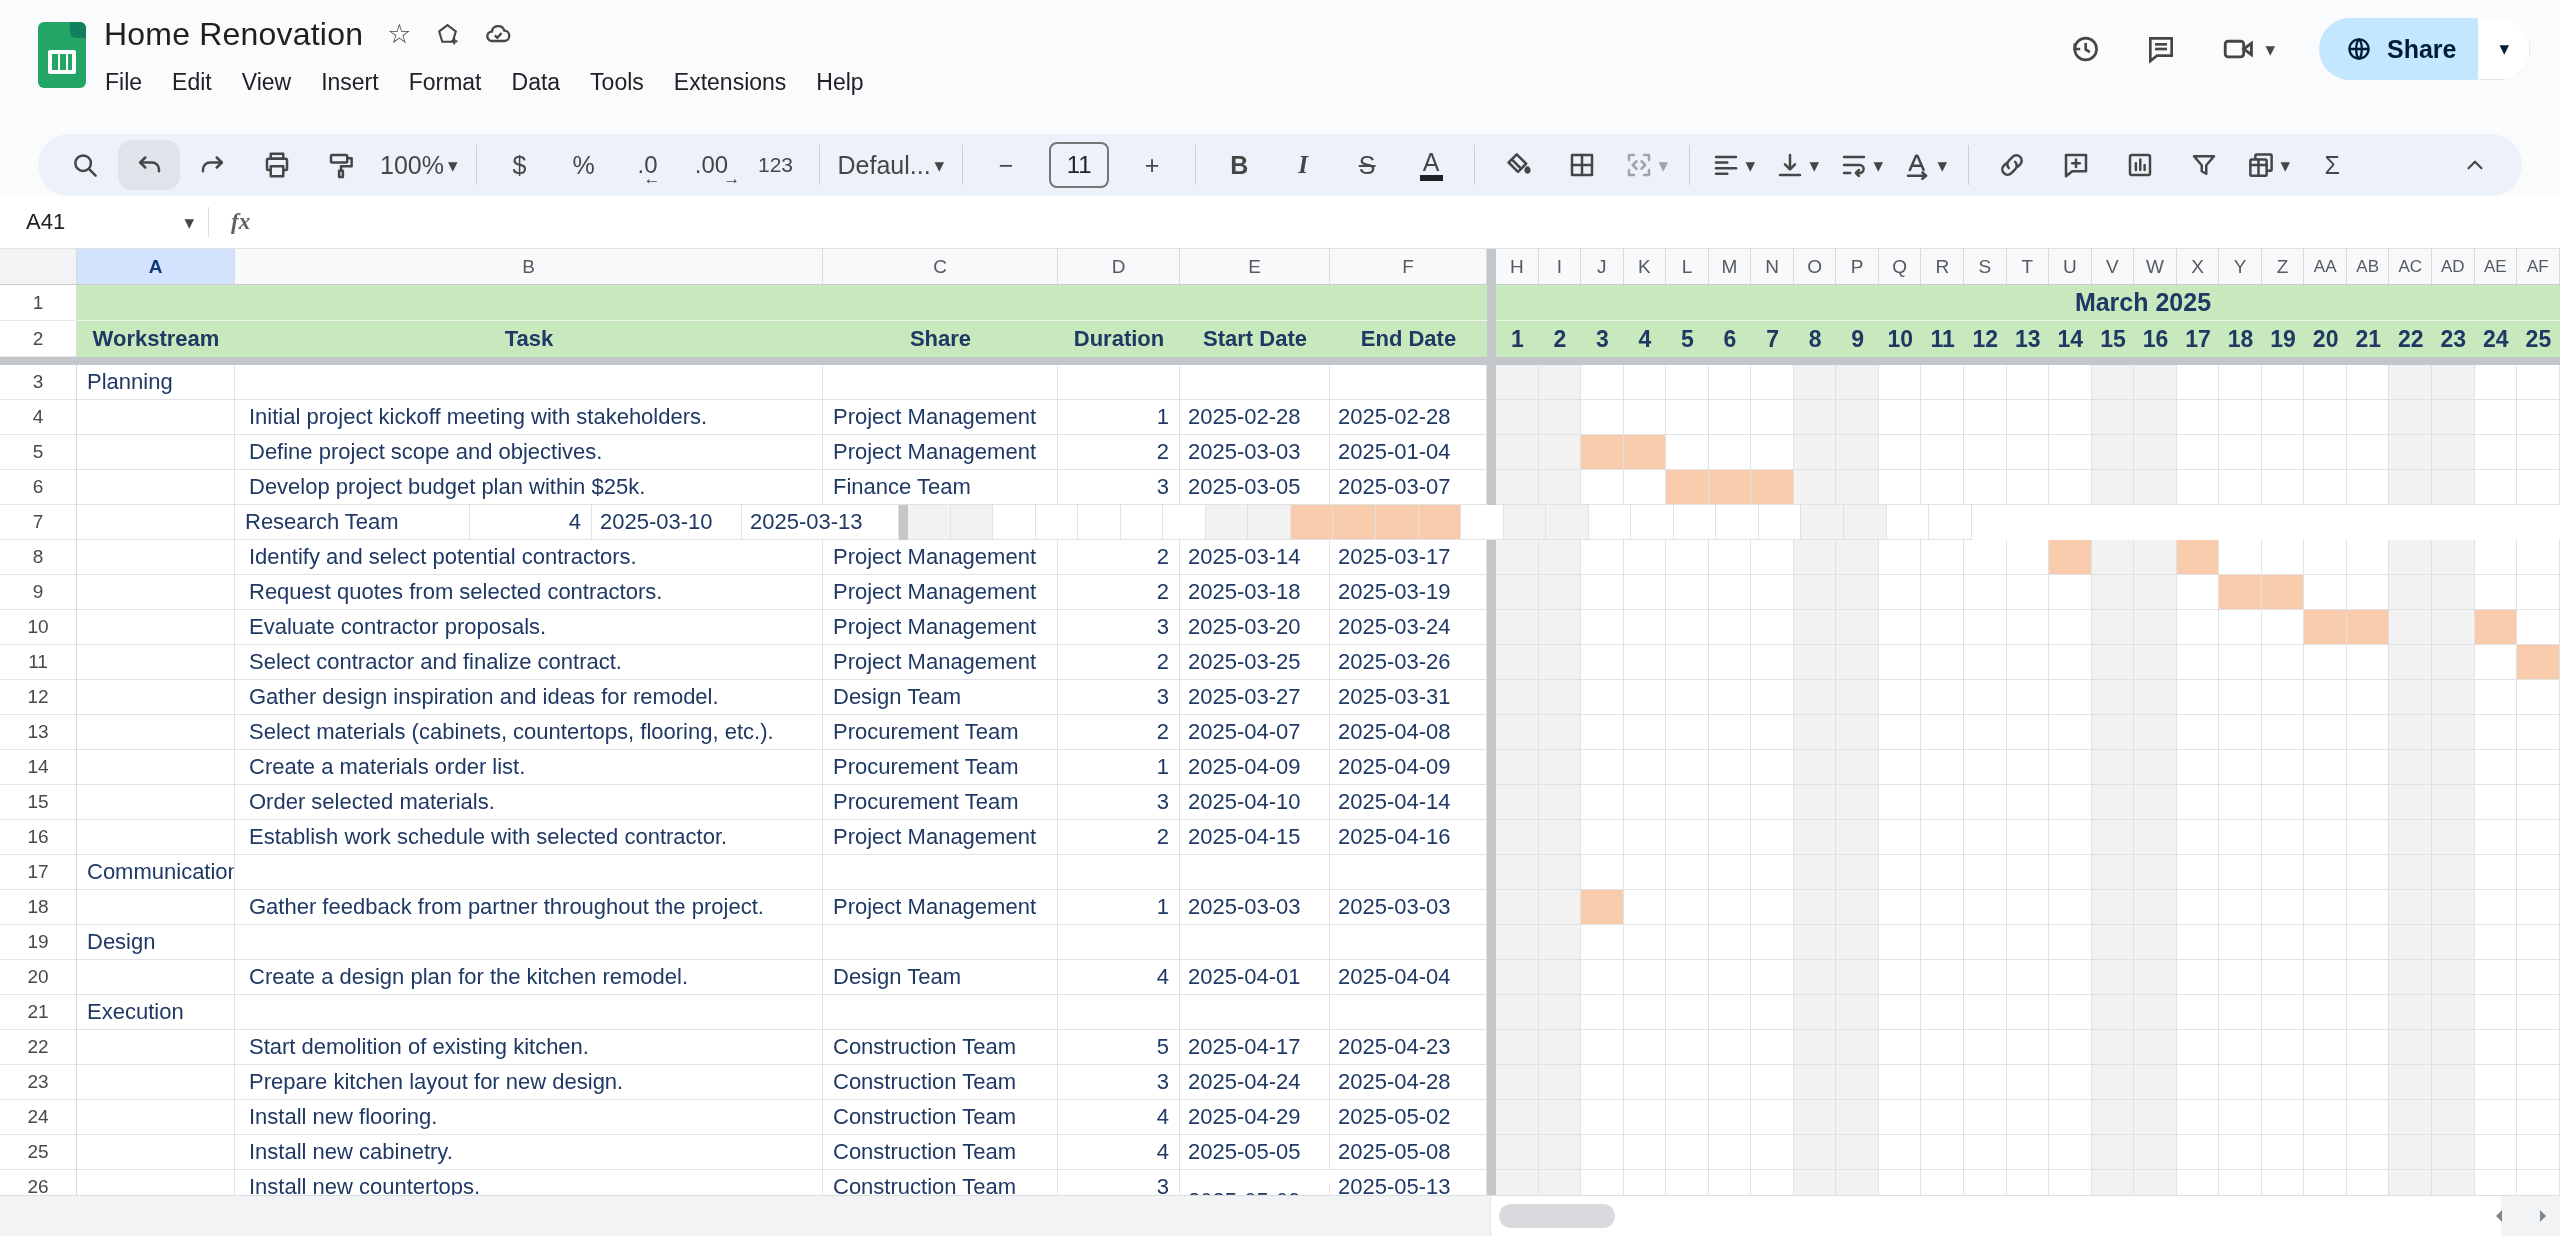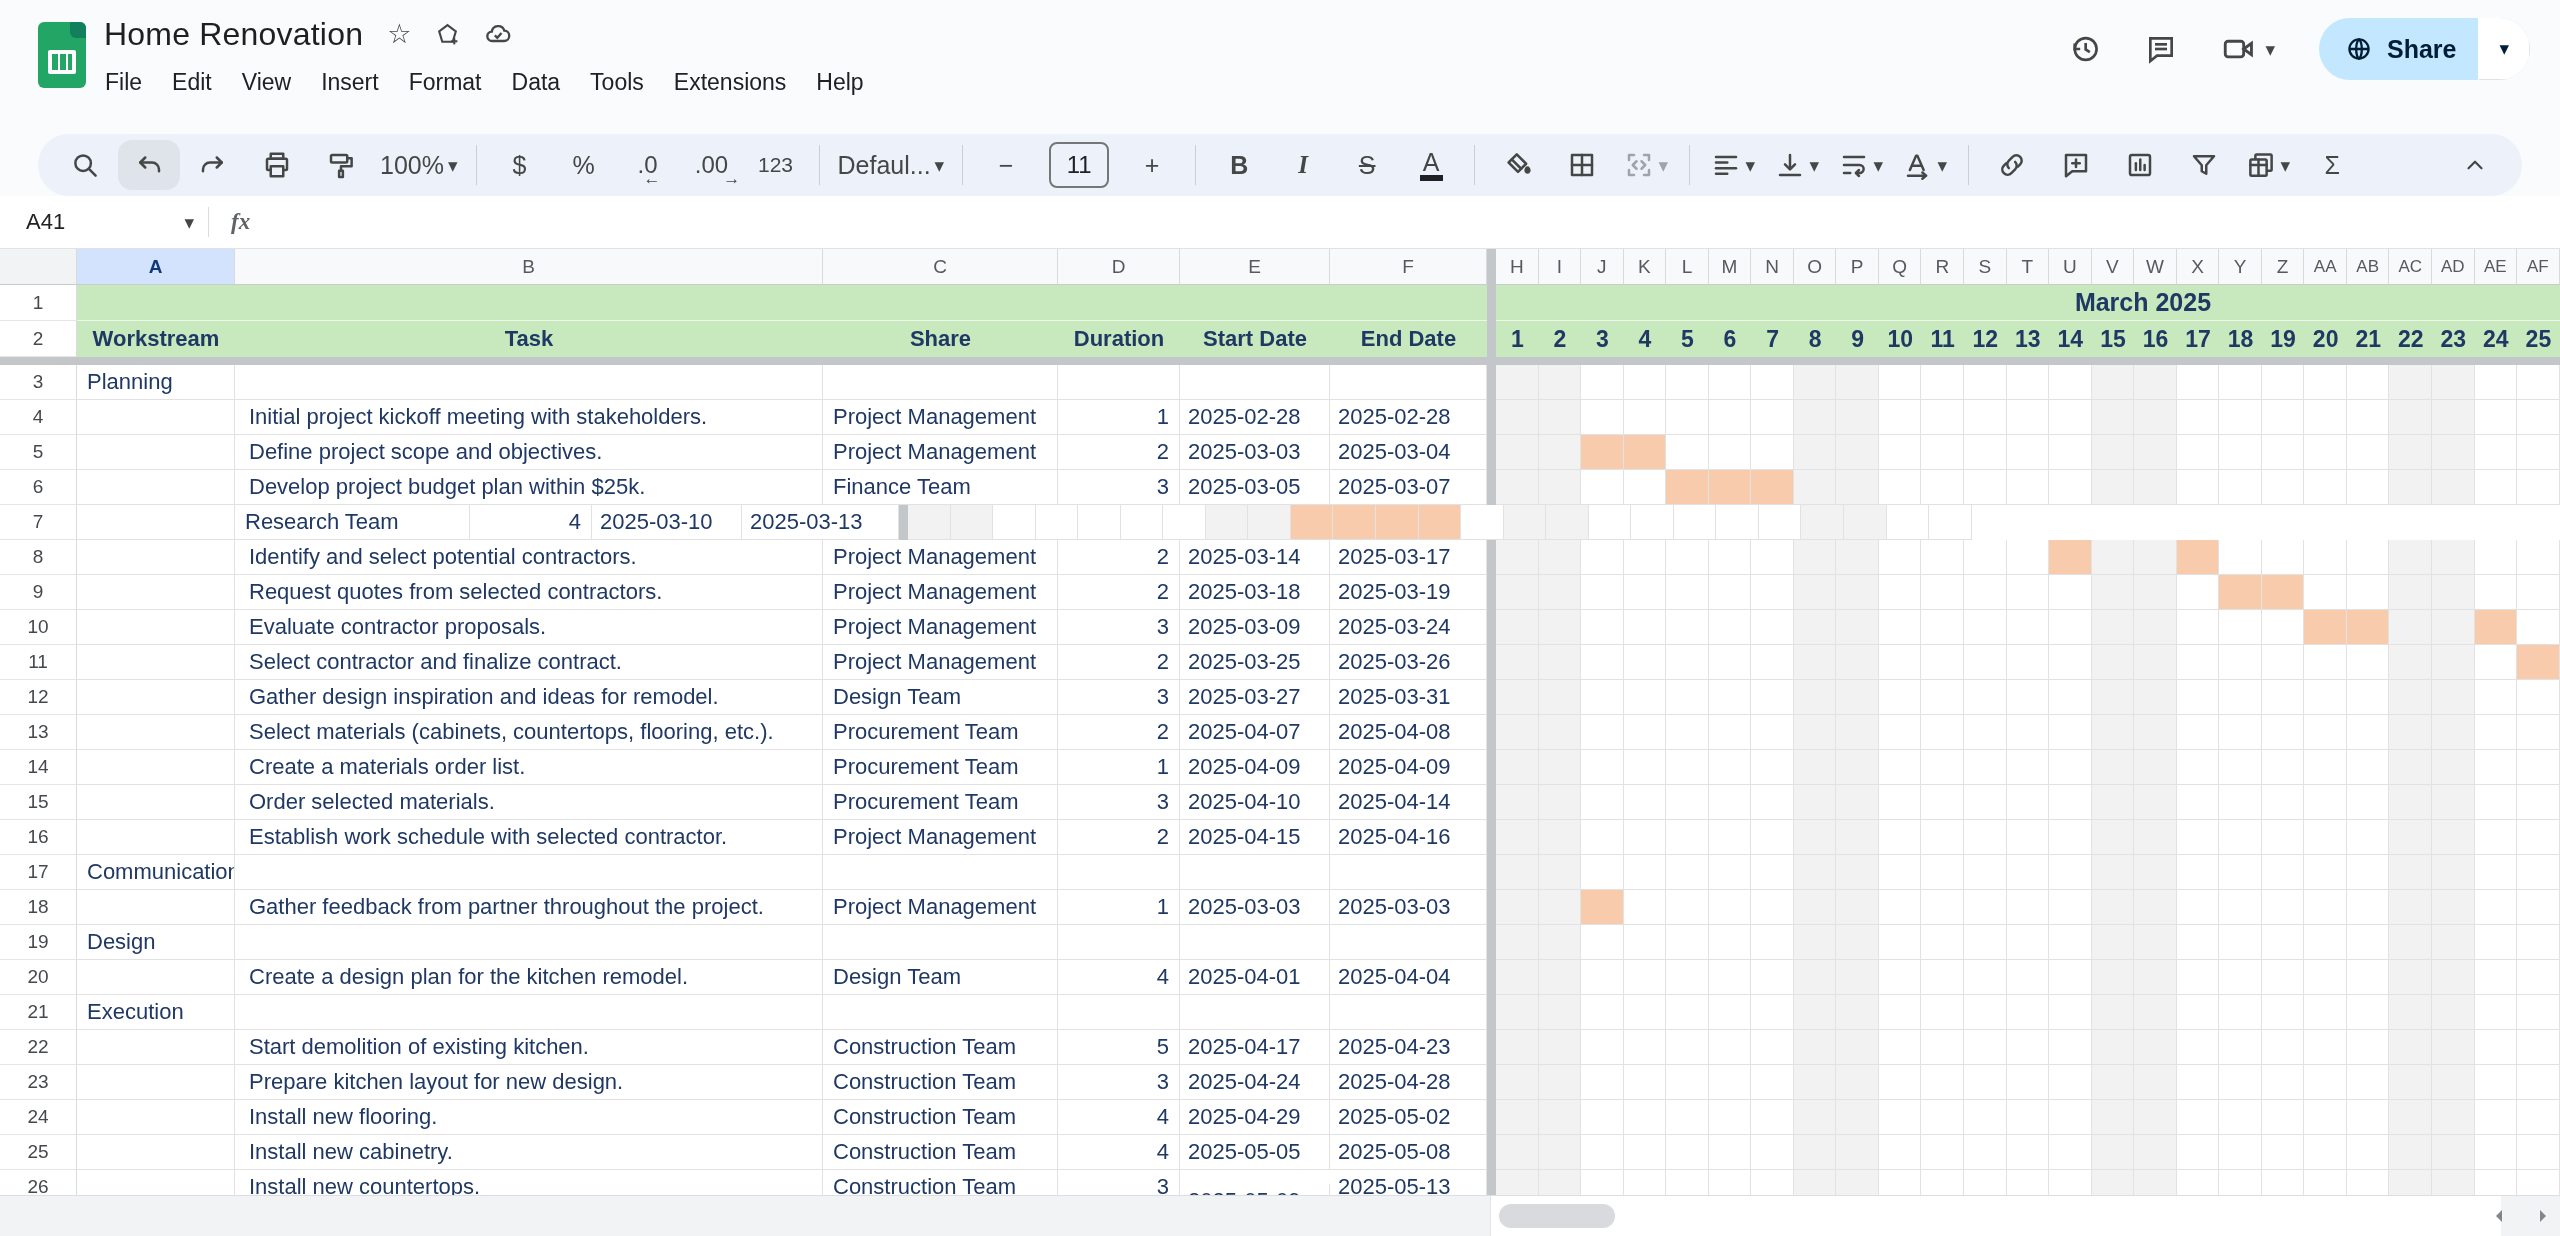--- a/index.html
+++ b/index.html
@@ -608,21 +608,21 @@
       <div class="dd" style="width: 42.56px;"></div>
       <div class="dd" style="width: 42.56px;"></div>
     </div>
     <div class="grow datarow">
       <div class="rnum">5</div>
       <div class="dc pad" style="width: 158px;"></div>
       <div class="dc pad14" style="width: 588px;">Define project scope and objectives.</div>
       <div class="dc pad" style="width: 235px;">Project Management</div>
       <div class="dc num" style="width: 122px;">2</div>
       <div class="dc pad8" style="width: 150px;">2025-03-03</div>
-      <div class="dc pad8" style="width: 157px;">2025-03-04</div>
+      <div class="dc pad8" style="width: 157px;">2025-01-04</div>
       <div class="vfreeze"></div>
       <div class="dd we" style="width: 42.56px;"></div>
       <div class="dd we" style="width: 42.56px;"></div>
       <div class="dd bar" style="width: 42.56px;"></div>
       <div class="dd bar" style="width: 42.56px;"></div>
       <div class="dd" style="width: 42.56px;"></div>
       <div class="dd" style="width: 42.56px;"></div>
       <div class="dd" style="width: 42.56px;"></div>
       <div class="dd we" style="width: 42.56px;"></div>
       <div class="dd we" style="width: 42.56px;"></div>
@@ -781,21 +781,21 @@
       <div class="dd we" style="width: 42.56px;"></div>
       <div class="dd" style="width: 42.56px;"></div>
       <div class="dd" style="width: 42.56px;"></div>
     </div>
     <div class="grow datarow">
       <div class="rnum">10</div>
       <div class="dc pad" style="width: 158px;"></div>
       <div class="dc pad14" style="width: 588px;">Evaluate contractor proposals.</div>
       <div class="dc pad" style="width: 235px;">Project Management</div>
       <div class="dc num" style="width: 122px;">3</div>
-      <div class="dc pad8" style="width: 150px;">2025-03-09</div>
+      <div class="dc pad8" style="width: 150px;">2025-03-20</div>
       <div class="dc pad8" style="width: 157px;">2025-03-24</div>
       <div class="vfreeze"></div>
       <div class="dd we" style="width: 42.56px;"></div>
       <div class="dd we" style="width: 42.56px;"></div>
       <div class="dd" style="width: 42.56px;"></div>
       <div class="dd" style="width: 42.56px;"></div>
       <div class="dd" style="width: 42.56px;"></div>
       <div class="dd" style="width: 42.56px;"></div>
       <div class="dd" style="width: 42.56px;"></div>
       <div class="dd we" style="width: 42.56px;"></div>

